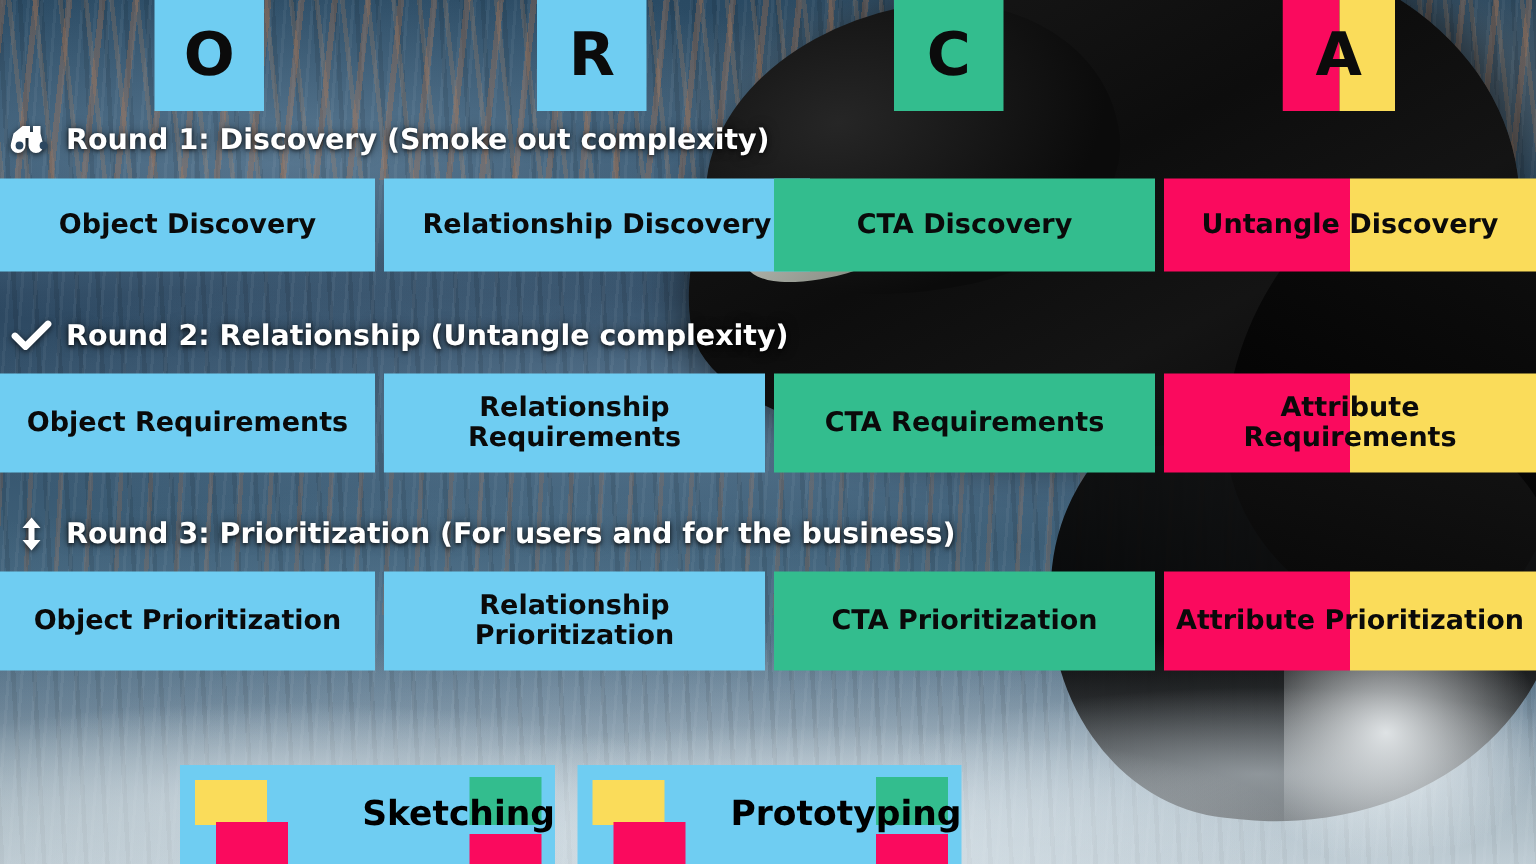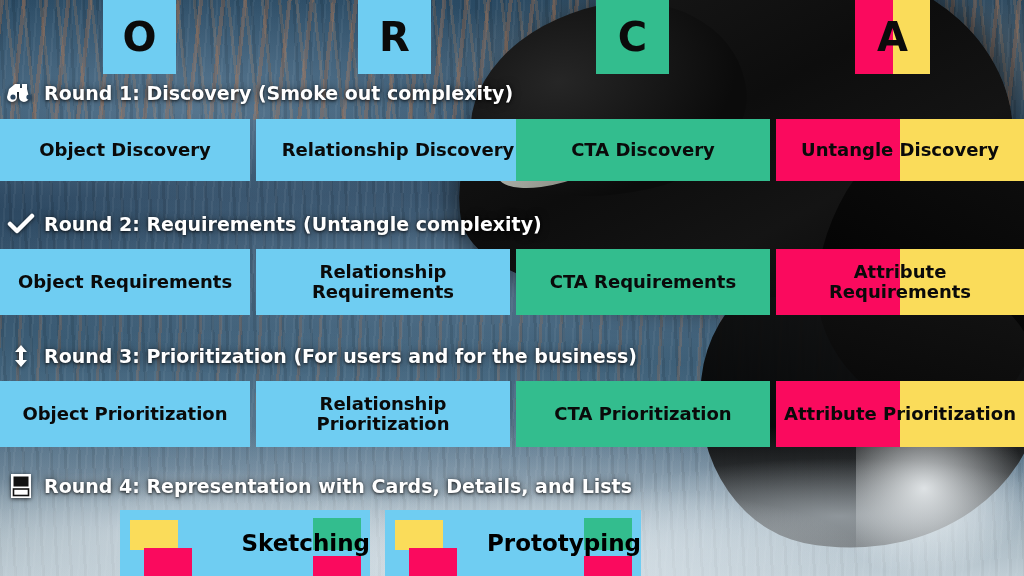--- a/index.html
+++ b/index.html
@@ -275,21 +275,21 @@
       <span class="bar-text">Untangle Discovery</span>
     </div>
   </div>
 
   <div class="round-head" style="top:211px;">
     <span class="ico">
       <svg width="28" height="22" viewBox="0 0 28 22">
         <path d="M3 11 L10 18 L25 3" fill="none" stroke="#ffffff" stroke-width="4.5" stroke-linecap="round" stroke-linejoin="round"></path>
       </svg>
     </span>
-    <span>Round 2: Requirements (Untangle complexity)</span>
+    <span>Round 2: Relationship (Untangle complexity)</span>
   </div>
 
   <div class="bar-row" style="top:249px; height:66px;">
     <div class="bar" style="left:0px; width:250px; height:66px; background:#6FCDF2;">
       <span class="bar-text">Object Requirements</span>
     </div>
     <div class="bar" style="left:256px; width:254px; height:66px; background:#6FCDF2;">
       <span class="bar-text">Relationship Requirements</span>
     </div>
     <div class="bar" style="left:516px; width:254px; height:66px; background:#33BD8E;">
@@ -321,30 +321,20 @@
     <div class="bar" style="left:516px; width:254px; height:66px; background:#33BD8E;">
       <span class="bar-text">CTA Prioritization</span>
     </div>
     <div class="bar split" style="left:776px; width:248px; height:66px;">
       <span class="half-l" style="left:0; width:124px; background:#FA0A5E;"></span>
       <span class="half-r" style="left:124px; width:124px; background:#FADC5A;"></span>
       <span class="bar-text">Attribute Prioritization</span>
     </div>
   </div>
 
-  <div class="round-head" style="top:473px;">
-    <span class="ico">
-      <svg width="22" height="26" viewBox="0 0 22 26">
-        <rect x="1" y="1" width="20" height="24" fill="#ffffff"></rect>
-        <rect x="3.5" y="3.5" width="15" height="10" fill="#111111"></rect>
-        <rect x="3.5" y="16" width="15" height="6.5" fill="#ffffff" stroke="#111111" stroke-width="1.6"></rect>
-      </svg>
-    </span>
-    <span>Round 4: Representation with Cards, Details, and Lists</span>
-  </div>
 
   <div class="r4-card" style="left:120px; top:510px; width:250px; height:66px;">
     <span class="mini-stack" style="left:10px;">
       <span class="mini-top" style="background:#FADC5A;"></span>
       <span class="mini-bot" style="background:#FA0A5E;"></span>
     </span>
     <span class="card-label" style="top:20px;">Sketching</span>
     <span class="mini-stack flat" style="left:186px;">
       <span class="mini-top" style="background:#33BD8E;"></span>
       <span class="mini-bot" style="background:#FA0A5E;"></span>

